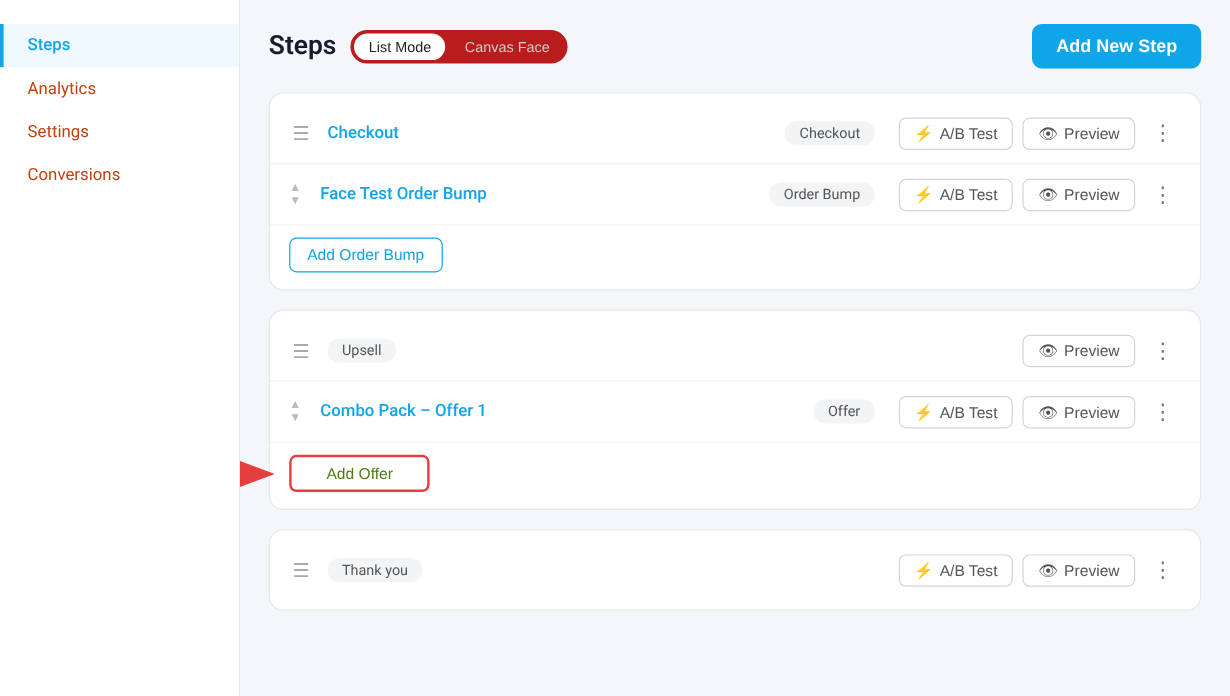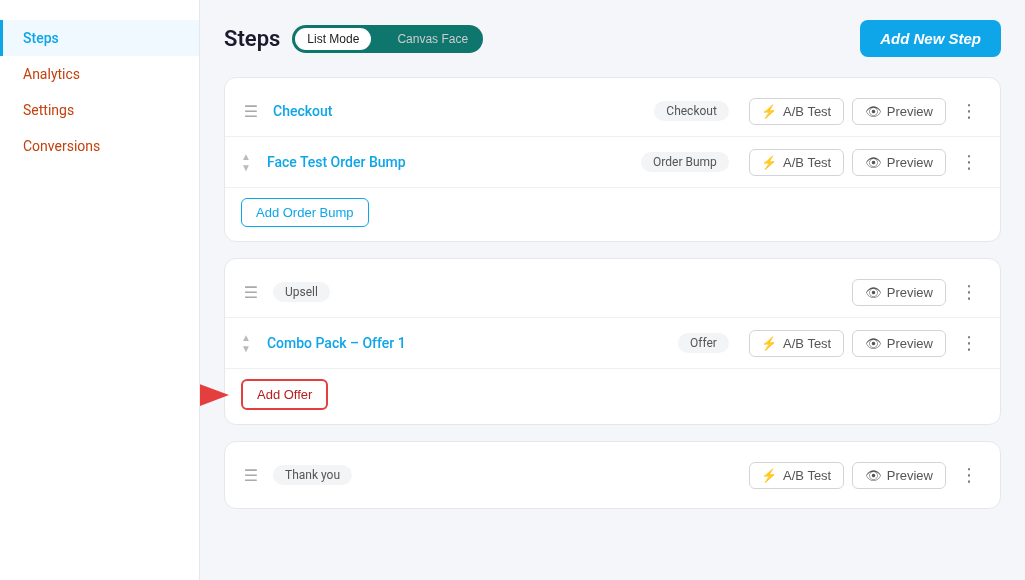--- a/index.html
+++ b/index.html
@@ -61,25 +61,25 @@
       gap: 12px;
     }
     .header-title {
       font-size: 22px;
       font-weight: 600;
       color: #1a1a2e;
     }
     .mode-toggle {
       display: flex;
       align-items: flex-end;
-      background: #0f766e;
+      background: #b91c1c;
       border-radius: 20px;
       overflow: hidden;
       padding: 3px;
-      gap: 14px;
+      gap: 4px;
     }
     .mode-btn {
       padding: 4px 12px;
       border-radius: 16px;
       font-size: 12px;
       font-weight: 500;
       cursor: pointer;
       border: none;
       background: transparent;
     }
@@ -92,21 +92,20 @@
     }
     .add-new-step-btn {
       background: #0ea5e9;
       color: #fff;
       border: none;
       border-radius: 8px;
       padding: 10px 20px;
       font-size: 15px;
       font-weight: 600;
       cursor: pointer;
-      font-style: italic;
     }
 
     
     .card {
       background: #fff;
       border-radius: 12px;
       border: 1px solid #e5e7eb;
       margin-bottom: 16px;
       overflow: visible;
       padding: 8px 0;
@@ -200,23 +199,23 @@
       border-radius: 6px;
       padding: 6px 14px;
       font-size: 13px;
       font-weight: 400;
       cursor: pointer;
     }
 
     .add-offer-btn {
       border: 2px solid #e53e3e;
       background: #fff;
-      color: #b91c1c;
+      color: #4d7c0f;
       border-radius: 6px;
-      padding: 6px 14px;
+      padding: 6px 29px;
       font-size: 13px;
       font-weight: 500;
       cursor: pointer;
       position: relative;
     }
 
     .sort-arrows {
       display: flex;
       flex-direction: column;
       align-items: center;

